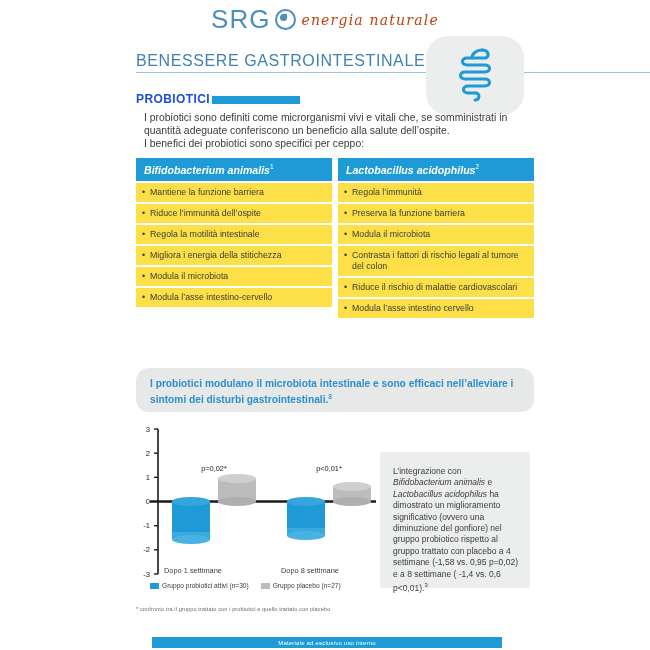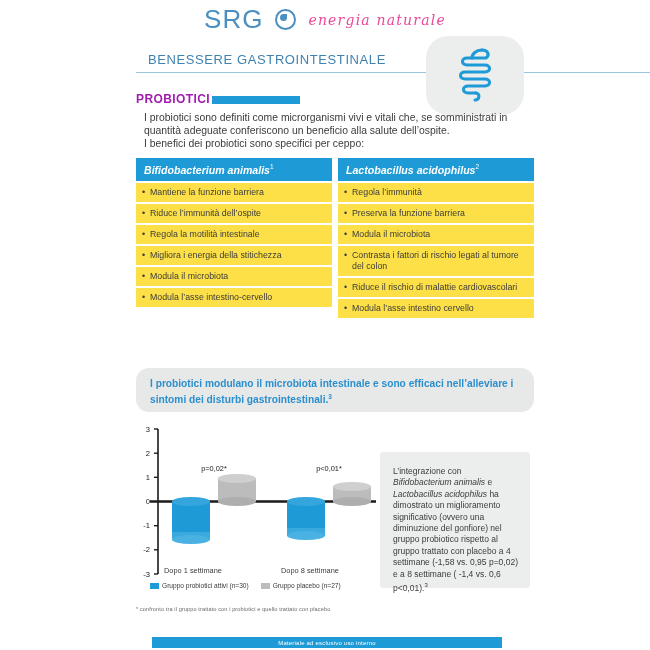--- a/index.html
+++ b/index.html
@@ -8,58 +8,58 @@
     background:#ffffff;
     font-family:"Liberation Sans", sans-serif;
     color:#3b3b3b;
     overflow:hidden;
     position:relative;
   }
   .page{position:relative;width:650px;height:650px;}
 
   
   .logo-wrap{position:absolute;left:0;top:4px;width:650px;text-align:center;}
-  .logo-inner{display:inline-flex;align-items:center;gap:12px;}
+  .logo-inner{display:inline-flex;align-items:center;gap:5px;}
   .logo-srg{
     font-family:"Liberation Sans", sans-serif;
     font-size:26px;letter-spacing:1px;color:#4a8fc0;font-weight:400;
   }
   .logo-mark{
     width:17px;height:17px;border-radius:50%;
     border:2px solid #4a8fc0;position:relative;display:inline-block;
   }
   .logo-mark:after{
     content:"";position:absolute;left:3px;top:3px;width:7px;height:7px;
     border-radius:50% 0 50% 50%;background:#4a8fc0;
   }
   .logo-script{
     font-family:"DejaVu Serif", serif;
-    font-style:italic;font-size:14px;color:#ec4899;letter-spacing:1.2px;
+    font-style:italic;font-size:14px;color:#c2410c;letter-spacing:1.2px;
   }
 
   
   .sec-title{
-    position:absolute;left:148px;top:52px;
-    font-size:13px;letter-spacing:0.6px;color:#3f82b0;
+    position:absolute;left:136px;top:52px;
+    font-size:16px;letter-spacing:0.6px;color:#3f82b0;
   }
   .sec-rule{
     position:absolute;left:136px;top:72px;width:514px;height:1px;background:#9bc4de;
   }
 
   
   .gut-badge{
     position:absolute;left:426px;top:36px;width:98px;height:79px;
     background:#eceded;border-radius:22px;
   }
   .gut-badge svg{position:absolute;left:26px;top:10px;}
 
   
   .h-probiotici{
     position:absolute;left:136px;top:92px;
-    font-size:12px;font-weight:bold;color:#a21caf;letter-spacing:0.4px;
+    font-size:12px;font-weight:bold;color:#1d4ed8;letter-spacing:0.4px;
   }
   .h-bar{position:absolute;left:212px;top:96px;width:88px;height:8px;background:#1e9bd7;}
 
   
   .intro{
     position:absolute;left:136px;top:111px;width:385px;
     font-size:10.4px;line-height:13.2px;color:#3b3b3b;margin-left:8px;
   }
 
   

